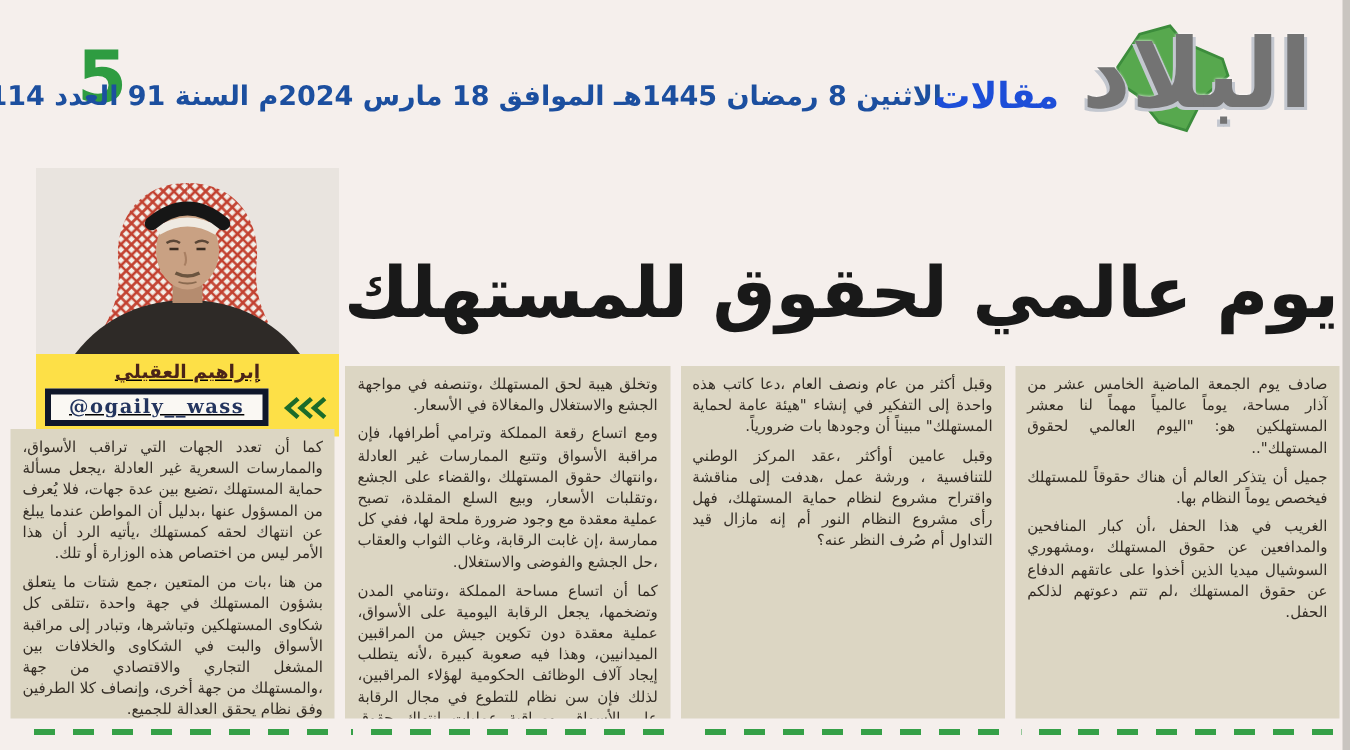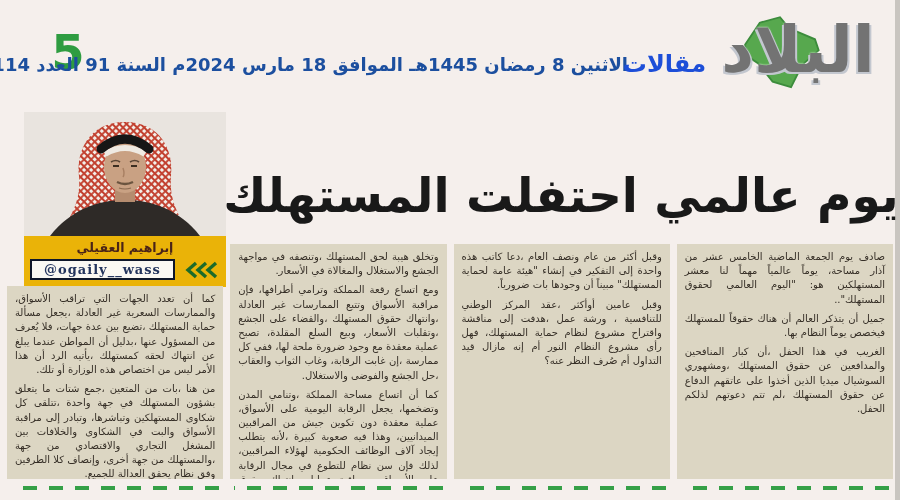--- a/index.html
+++ b/index.html
@@ -27,28 +27,28 @@
     text-shadow:-2px 2px 0 #c3c7cf, 2px 2px 0 #c3c7cf, 0 0 2px #ffffff;
   }
   .section-label {
     position:absolute; top:50px; right:194px;
     font-size:24px; font-weight:bold; color:#1d4ed8;
   }
 
   
   .author-block { position:absolute; top:112px; left:24px; width:202px; }
   .author-photo { width:202px; height:124px; display:block; }
-  .author-banner { background:#eab308; padding:4px 6px 7px; }
+  .author-banner { background:#fde047; padding:4px 6px 7px;text-decoration:underline; }
   .author-name {
     text-align:center; font-size:12.5px; font-weight:bold; color:#4a2418;
     margin-bottom:4px; letter-spacing:.5px;
   }
   .handle-row { display:flex; align-items:center; justify-content:center; gap:9px; }
   .handle-box {
-    background:#faf8f3; border:2px solid #0f172a; padding:1px 12px;
+    background:#faf8f3; border:4px solid #0f172a; padding:1px 12px;
     font-size:13px; font-weight:bold; color:#24355e; letter-spacing:1px;
     direction:ltr; font-family:"DejaVu Serif", serif;
   }
   .chevrons-icon { width:36px; height:18px; display:block; }
 
   
   .headline {
     position:absolute; top:152px; right:24px; width:630px; height:86px;
     display:flex; align-items:center; justify-content:center;
     font-size:47px; font-weight:bold; color:#191919; letter-spacing:-1px;
@@ -118,21 +118,21 @@
         <svg class="chevrons-icon" viewBox="0 0 36 18" aria-hidden="true">
           <path d="M12,2 L4,9 L12,16" fill="none" stroke="#1c6b2a" stroke-width="3.4"></path>
           <path d="M22,2 L14,9 L22,16" fill="none" stroke="#1c6b2a" stroke-width="3.4"></path>
           <path d="M32,2 L24,9 L32,16" fill="none" stroke="#1c6b2a" stroke-width="3.4"></path>
         </svg>
         <span class="handle-box">@ogaily__wass</span>
       </div>
     </div>
   </div>
 
-  <div class="headline">يوم عالمي احتفلت المستهلك</div>
+  <div class="headline">يوم عالمي لحقوق للمستهلك</div>
 
   <div class="body-grid">
 
     <div class="column">
       <div class="column-box">
         <p>صادف يوم الجمعة الماضية الخامس عشر من آذار مساحة، يوماً عالمياً مهماً لنا معشر المستهلكين هو: "اليوم العالمي لحقوق المستهلك"..</p>
         <p>جميل أن يتذكر العالم أن هناك حقوقاً للمستهلك فيخصص يوماً النظام بها.</p>
         <p>الغريب في هذا الحفل ،أن كبار المنافحين والمدافعين عن حقوق المستهلك ،ومشهوري السوشيال ميديا الذين أخذوا على عاتقهم الدفاع عن حقوق المستهلك ،لم تتم دعوتهم لذلكم الحفل.</p>
 
       </div>

